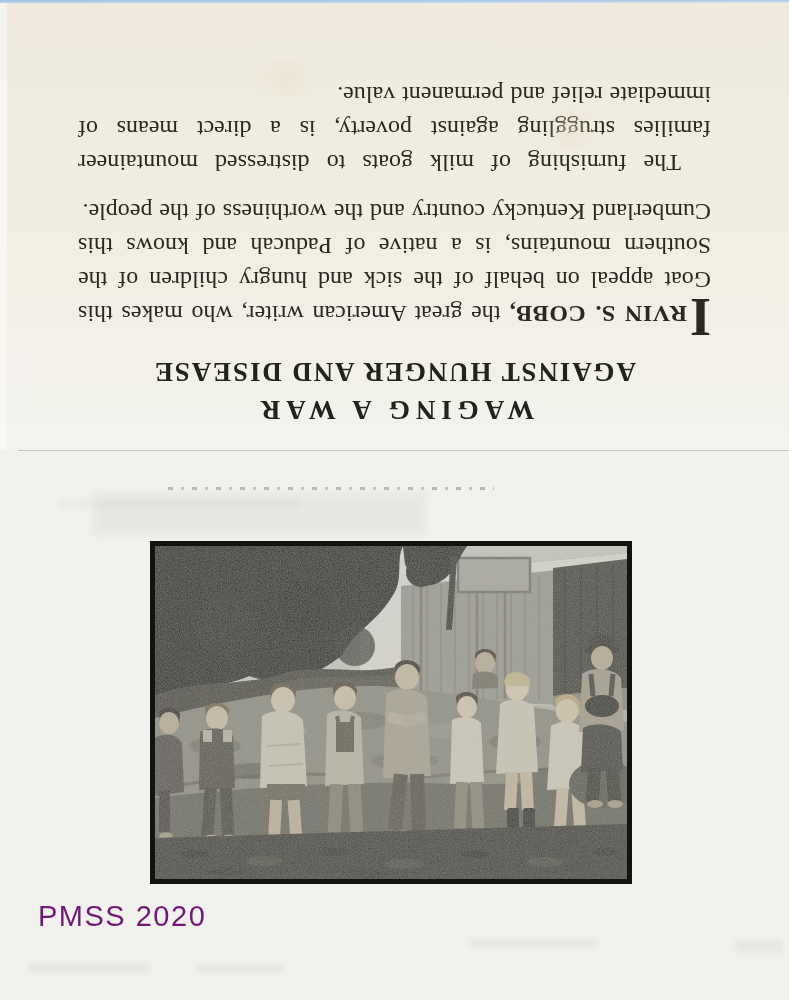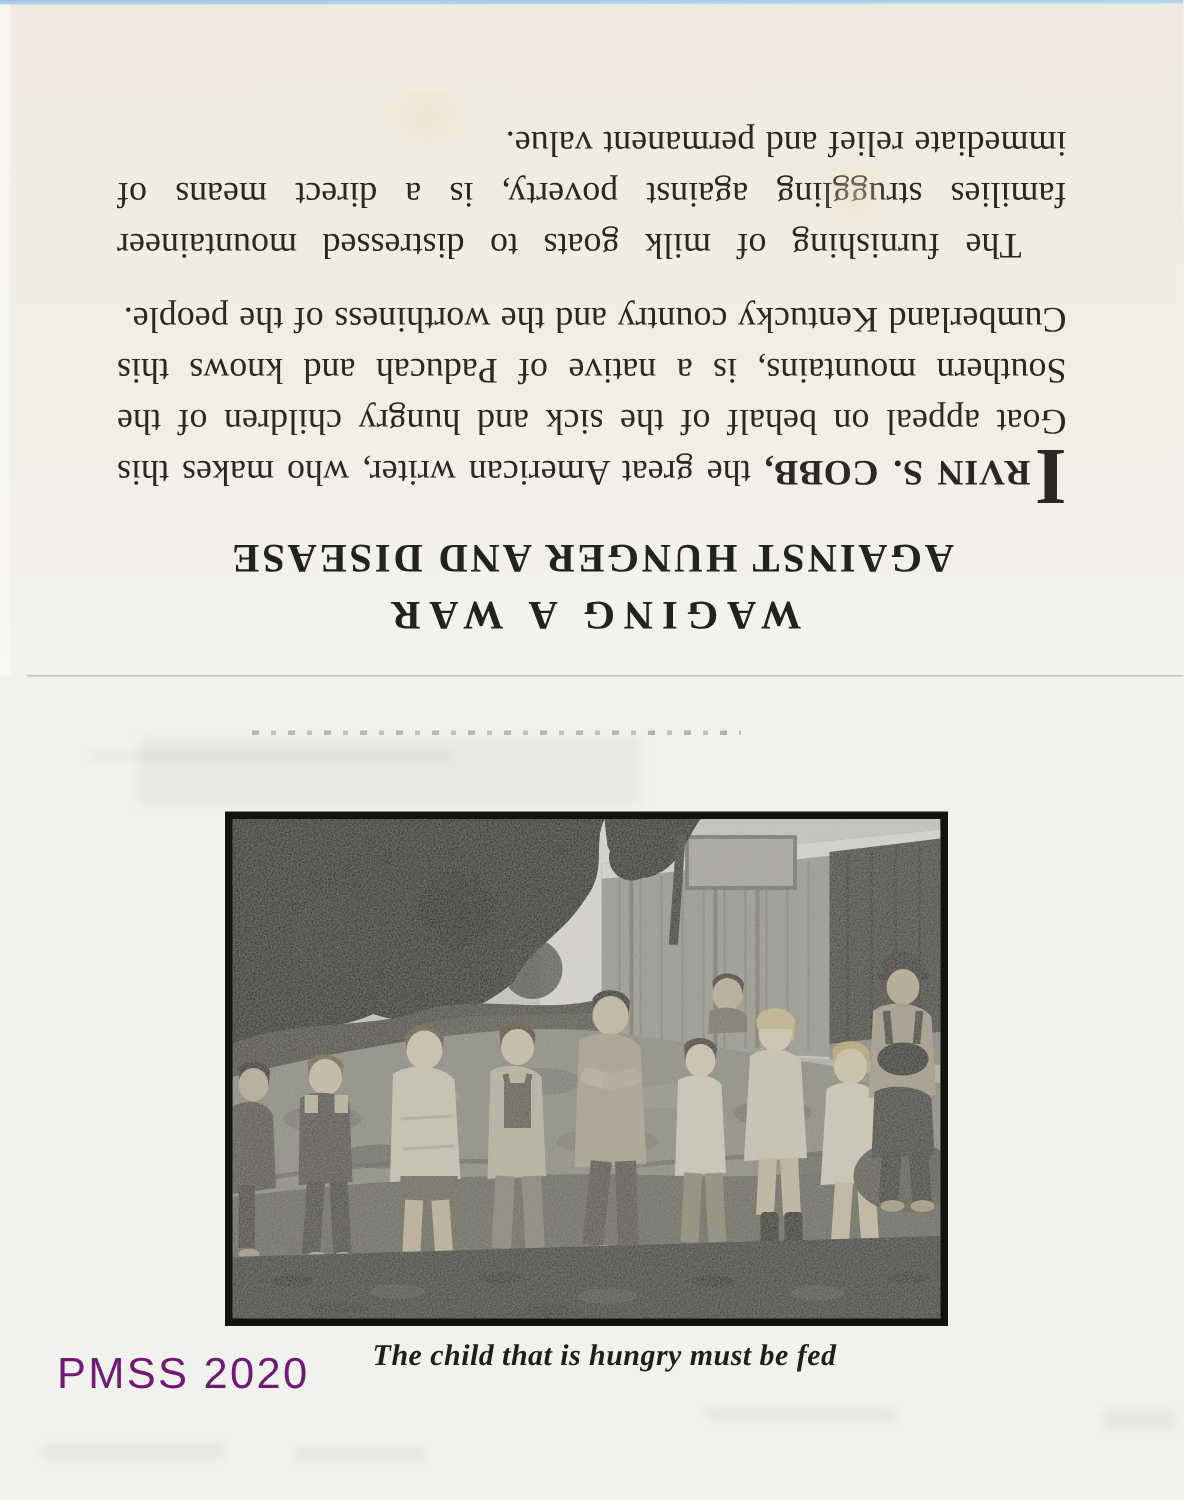--- a/index.html
+++ b/index.html
@@ -277,21 +277,20 @@
           <ellipse cx="320" cy="308" rx="14" ry="4" fill="#2c2b25"></ellipse>
           <ellipse cx="390" cy="316" rx="18" ry="5" fill="#565549"></ellipse>
           <ellipse cx="450" cy="306" rx="14" ry="4" fill="#30302a"></ellipse>
           <ellipse cx="210" cy="328" rx="24" ry="4" fill="#35342e"></ellipse>
           <ellipse cx="70" cy="326" rx="20" ry="4" fill="#35342e"></ellipse>
         </g>
       </g>
     </svg>
   </div>
 
-  <div class="photo-caption">The child that is hungry must be fed</div>
 
   <div class="watermark">PMSS 2020</div>
 
   <div class="smudge s1"></div>
   <div class="smudge s2"></div>
   <div class="smudge s3"></div>
   <div class="smudge s4"></div>
   <div class="smudge s5"></div>
 
 </div>

